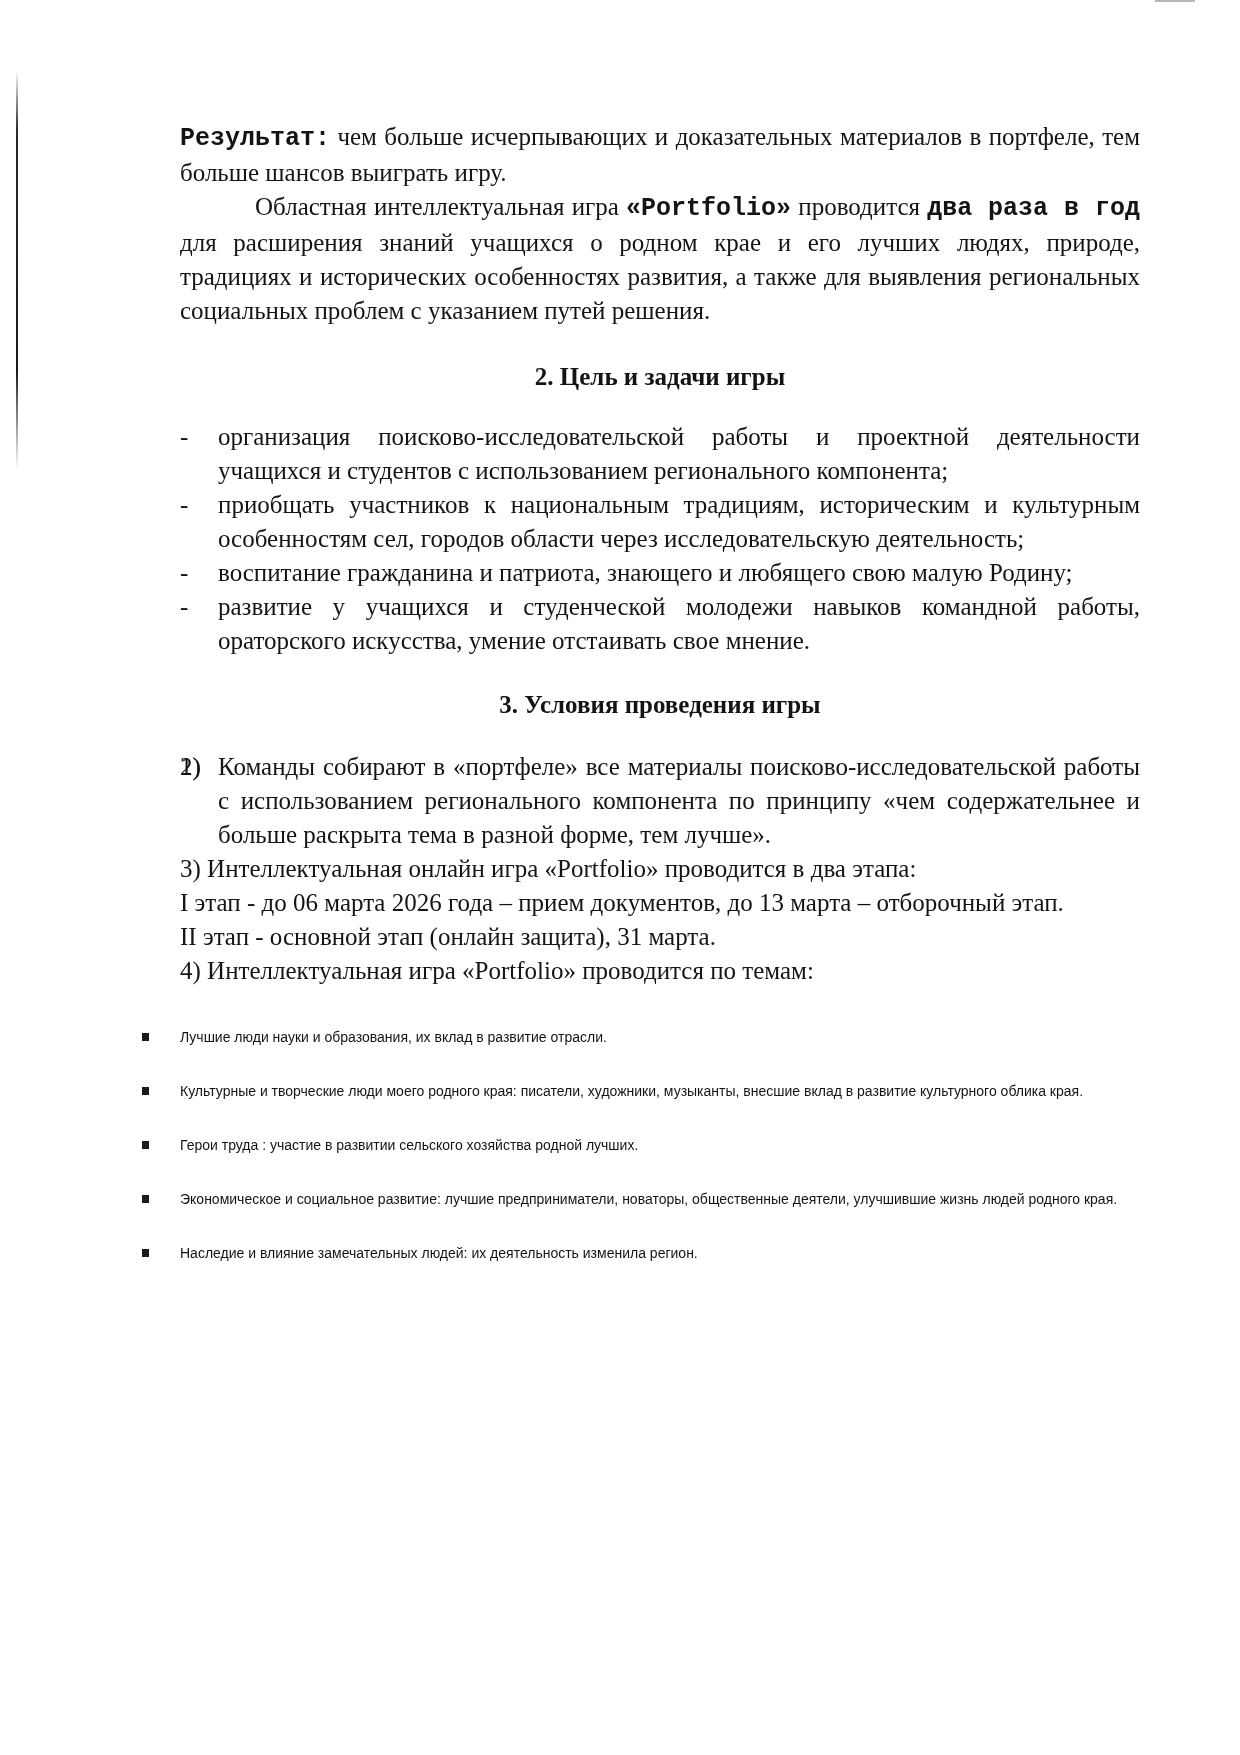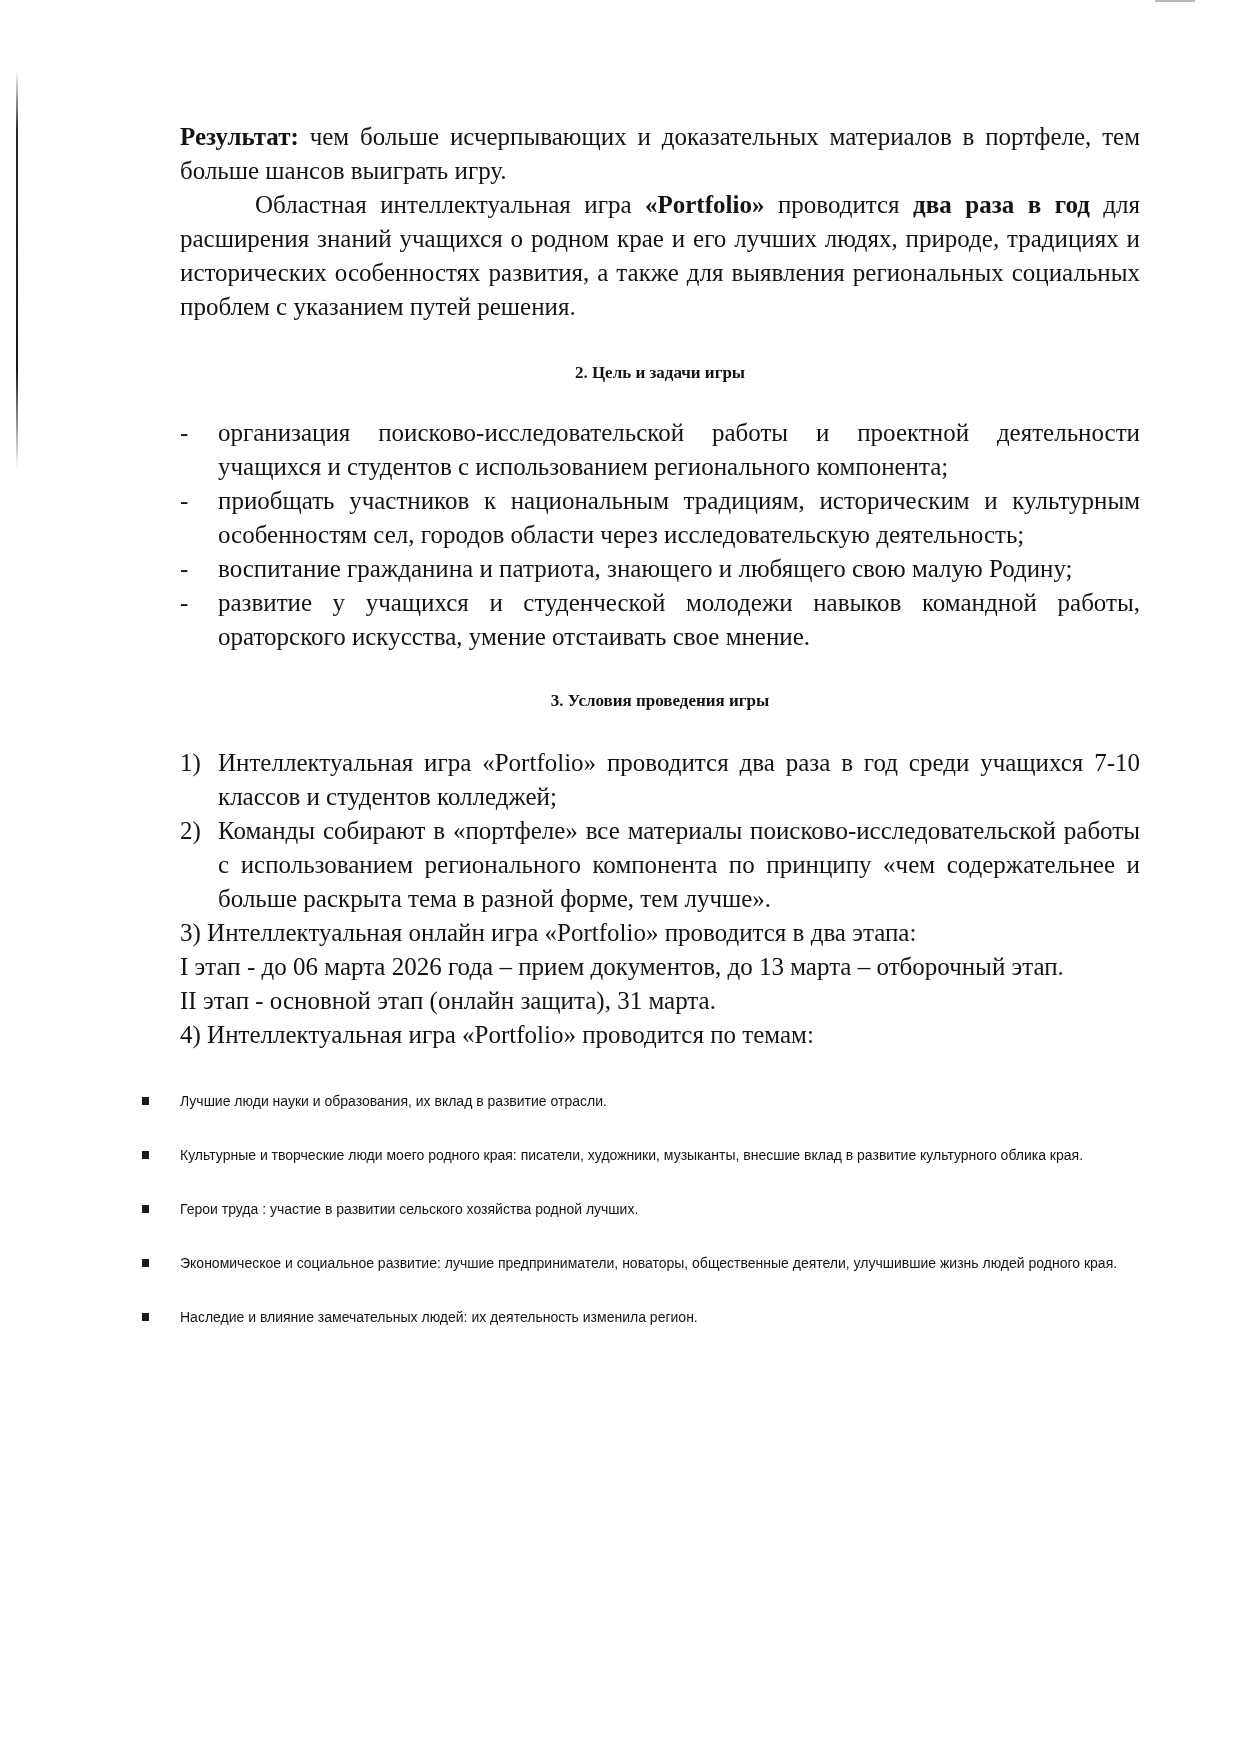--- a/index.html
+++ b/index.html
@@ -39,24 +39,24 @@
       font-size: 25px;
       line-height: 34px;
     }
     p {
       margin: 0;
       text-align: justify;
     }
     .indent {
       text-indent: 75px;
     }
-    b { font-weight: bold; }
+    b { font-weight: bold; font-family: Liberation Mono, monospace; }
     h2 {
       margin: 0;
-      font-size: 17px;
+      font-size: 25px;
       font-weight: bold;
       text-align: center;
       line-height: 34px;
     }
     .h-goals { margin-top: 32px; margin-bottom: 26px; }
     .h-cond { margin-top: 30px; margin-bottom: 28px; }
     ul.dash {
       list-style: none;
       margin: 0;
       padding: 0;
@@ -131,21 +131,21 @@
   <ul class="dash">
     <li><span class="marker">-</span><span>организация поисково-исследовательской работы и проектной деятельности учащихся и студентов с использованием регионального компонента;</span></li>
     <li><span class="marker">-</span><span> приобщать участников к национальным традициям, историческим и культурным особенностям сел, городов области через исследовательскую деятельность;</span></li>
     <li><span class="marker">-</span><span>воспитание гражданина и патриота, знающего и любящего свою малую Родину;</span></li>
     <li><span class="marker">-</span><span>развитие у учащихся и студенческой молодежи навыков командной работы, ораторского искусства, умение отстаивать свое мнение.</span></li>
   </ul>
 
   <h2 class="h-cond">3.  Условия проведения игры</h2>
 
   <ol class="num">
-    <li><span class="marker">1)</span><span>Интеллектуальная игра «Portfolio» проводится два раза в год среди учащихся 7-10 классов и студентов колледжей;</span></li>
+    <li><span class="marker">1)</span></li>
     <li><span class="marker">2)</span><span>Команды собирают в «портфеле» все материалы поисково-исследовательской работы с использованием регионального компонента по принципу «чем содержательнее и больше раскрыта тема в разной форме, тем лучше».</span></li>
   </ol>
 
   <p class="plain-line">3)  Интеллектуальная онлайн игра  «Portfolio» проводится в два этапа:</p>
   <p class="plain-line">I этап   - до 06  марта 2026 года – прием документов, до 13 марта – отборочный этап.</p>
   <p class="plain-line">II этап - основной этап (онлайн защита), 31 марта.</p>
   <p class="plain-line">4)  Интеллектуальная игра  «Portfolio» проводится по темам:</p>
 
   <ul class="topics">
     <li><span class="sq"></span><span>Лучшие люди науки и образования, их вклад в развитие отрасли.</span></li>

